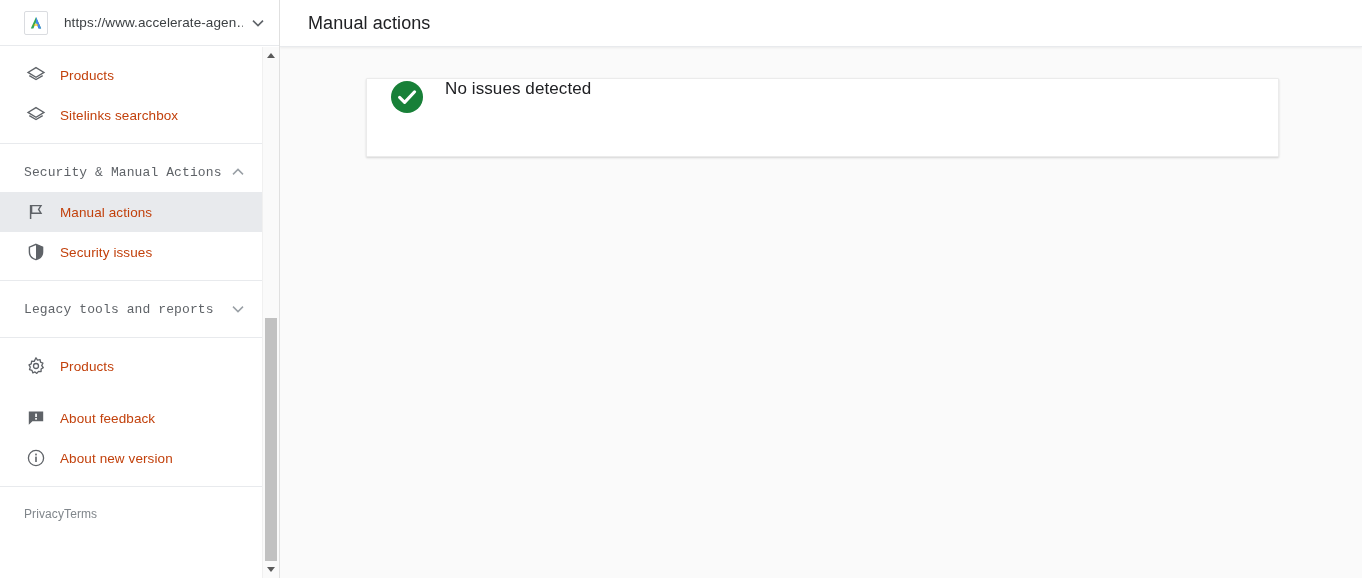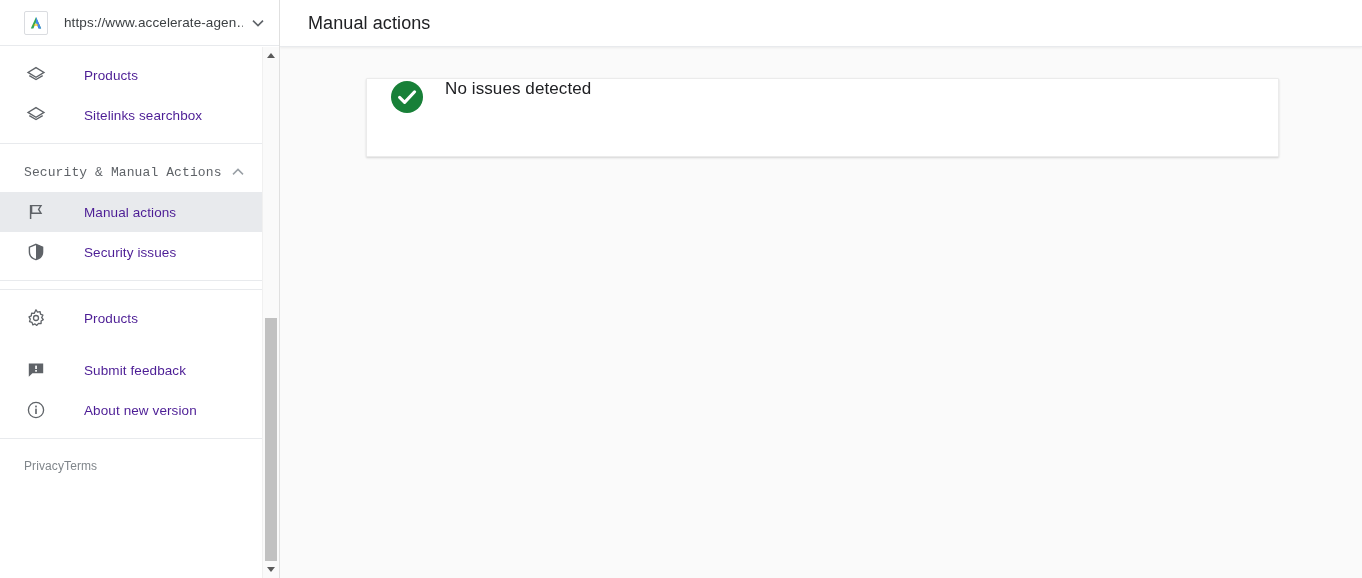--- a/index.html
+++ b/index.html
@@ -88,25 +88,24 @@
   }
   .nav-group-header .label { flex: 1 1 auto; }
   .nav-group-header .chev { flex: 0 0 18px; display:flex; align-items:center; justify-content:center; }
 
   .nav-item {
     height: 40px;
     display: flex;
     align-items: center;
     padding-left: 24px;
     cursor: pointer;
-    color: #4c1d95;
+    color: #c2410c;
     font-size: 13.5px;
     letter-spacing: .1px;
     position: relative;
-    gap: 24px;
   }
   .nav-item .ico {
     flex: 0 0 24px;
     width: 24px; height: 24px;
     display: flex; align-items: center; justify-content: center;
     margin-right: 12px;
   }
   .nav-item .txt { white-space: nowrap; }
   .nav-item.selected { background: #e8eaed; }
 
@@ -296,20 +295,28 @@
           <svg width="20" height="20" viewBox="0 0 20 20">
             <path d="M10 2.3 L16.6 5.1 L16.6 9.9 C16.6 13.6 13.8 16.6 10 17.7 C6.2 16.6 3.4 13.6 3.4 9.9 L3.4 5.1 Z" fill="none" stroke="#5f6368" stroke-width="1.4"></path>
             <path d="M10 2.3 L16.6 5.1 L16.6 9.9 C16.6 13.6 13.8 16.6 10 17.7 Z" fill="#5f6368"></path>
           </svg>
         </span>
         <span class="txt">Security issues</span>
       </div>
 
       <div class="nav-sep"></div>
 
+      <div class="nav-group-header">
+        <span class="label">Legacy tools and reports</span>
+        <span class="chev">
+          <svg width="12" height="8" viewBox="0 0 12 8">
+              <path d="M1 1.6 L6 6.6 L11 1.6" fill="none" stroke="#9aa0a6" stroke-width="1.5"></path>
+            </svg>
+        </span>
+      </div>
 
       <div class="nav-sep"></div>
 
 
       <div class="nav-item">
         <span class="ico">
           <svg width="20" height="20" viewBox="0 0 20 20">
             <path d="M10 1.8 L11.5 4.1 L14.1 3.6 L14.5 6.2 L16.9 7.2 L15.7 9.5 L17.3 11.6 L15.1 13 L15.1 15.6 L12.5 15.4 L10.8 17.4 L9 15.9 L6.8 16.9 L6 14.4 L3.5 13.6 L4.3 11.1 L3 8.9 L5.3 7.8 L5.6 5.2 L8.2 5.4 Z" fill="none" stroke="#5f6368" stroke-width="1.3" stroke-linejoin="round"></path>
             <circle cx="10" cy="10" r="2.5" fill="none" stroke="#5f6368" stroke-width="1.3"></circle>
           </svg>
@@ -320,21 +327,21 @@
       <div class="nav-spacer-md"></div>
 
       <div class="nav-item">
         <span class="ico">
           <svg width="20" height="20" viewBox="0 0 20 20">
             <path d="M2.8 3.4 L17.2 3.4 L17.2 13.2 L6.4 13.2 L2.8 16.8 Z" fill="#5f6368"></path>
             <rect x="9.2" y="5.6" width="1.7" height="3.4" fill="#ffffff"></rect>
             <rect x="9.2" y="10" width="1.7" height="1.7" fill="#ffffff"></rect>
           </svg>
         </span>
-        <span class="txt">Submit feedback</span>
+        <span class="txt">About feedback</span>
       </div>
 
       <div class="nav-item">
         <span class="ico">
           <svg width="20" height="20" viewBox="0 0 20 20">
             <circle cx="10" cy="10" r="7.6" fill="none" stroke="#5f6368" stroke-width="1.3"></circle>
             <rect x="9.2" y="8.6" width="1.6" height="5.4" fill="#5f6368"></rect>
             <rect x="9.2" y="5.6" width="1.6" height="1.8" fill="#5f6368"></rect>
           </svg>
         </span>

